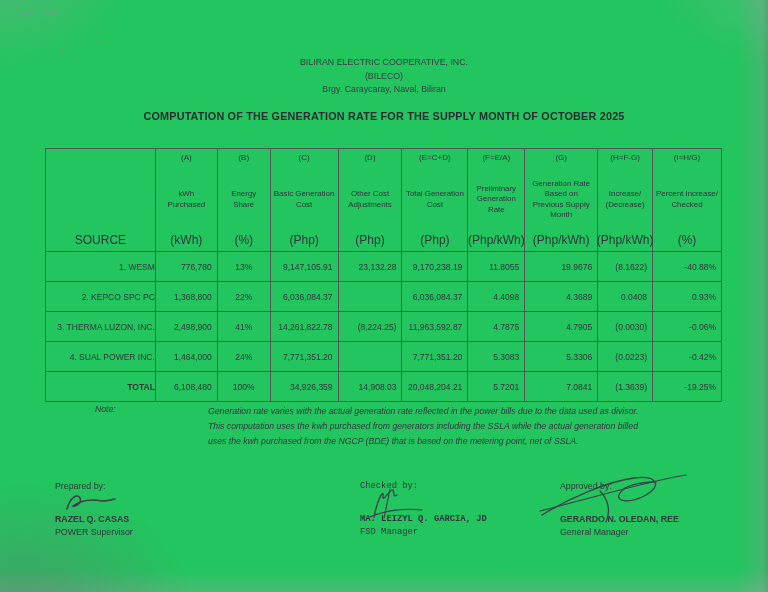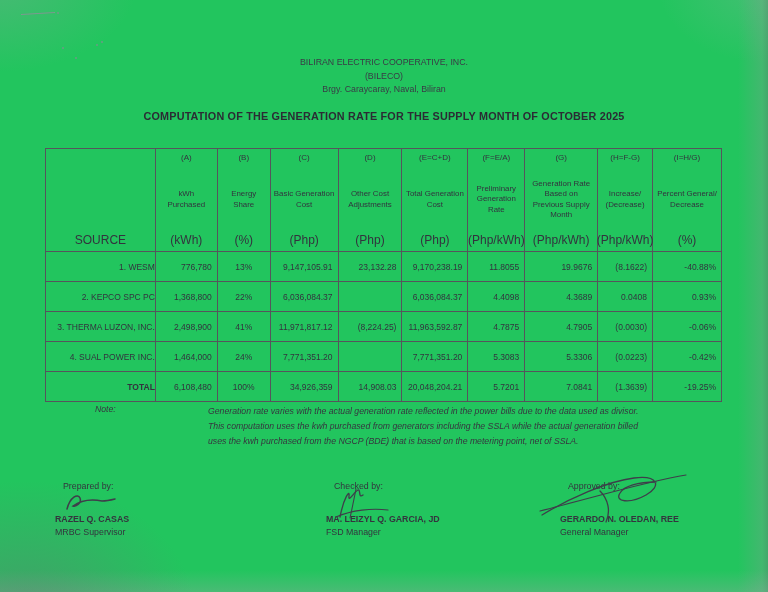--- a/index.html
+++ b/index.html
@@ -62,23 +62,23 @@
 
   
   .note{position:absolute;left:0;top:404px;width:100%;font-style:italic;
     font-size:8.7px;color:#36363f;}
   .note-label{position:absolute;left:95px;top:0;}
   .note-text{position:absolute;left:172px;top:0;line-height:15px;white-space:nowrap;margin-left:36px;}
 
   
   .sig-block{position:absolute;top:481px;font-size:8.8px;color:#34343e;}
   .sig-block.s0{left:55px;}
-  .sig-block.s1{left:326px;}
+  .sig-block.s1{left:360px;font-family:Liberation Mono, monospace;}
   .sig-block.s2{left:560px;}
-  .sig-label{margin-bottom:22px;margin-left:8px;}
+  .sig-label{margin-bottom:22px;}
   .sig-name{font-weight:bold;line-height:13px;}
   .sig-role{line-height:13px;}
   .sig-svg{position:absolute;overflow:visible;}
   .sig-svg path{fill:none;stroke:#3e3e4a;stroke-linecap:round;}
   .s0 .sig-svg{left:6px;top:8px;}
   .s1 .sig-svg{left:2px;top:6px;}
   .s2 .sig-svg{left:-22px;top:-12px;}
 </style>
 </head>
 <body>
@@ -179,21 +179,21 @@
           <th>
             <div class="hwrap">
               <div class="hcode">(H=F-G)</div>
               <div class="hlabel">Increase/ (Decrease)</div>
               <div class="hunit">(Php/kWh)</div>
             </div>
           </th>
           <th>
             <div class="hwrap">
               <div class="hcode">(I=H/G)</div>
-              <div class="hlabel">Percent General/ Decrease</div>
+              <div class="hlabel">Percent Increase/ Checked</div>
               <div class="hunit">(%)</div>
             </div>
           </th>
         </tr>
     </thead>
     <tbody>
         <tr>
           <td class="a-left">1.  WESM</td>
           <td class="a-right">776,780</td>
           <td class="a-center">13%</td>
@@ -214,21 +214,21 @@
           <td class="a-right">6,036,084.37</td>
           <td class="a-right">4.4098</td>
           <td class="a-right">4.3689</td>
           <td class="a-right">0.0408</td>
           <td class="a-right">0.93%</td>
         </tr>
         <tr>
           <td class="a-left">3.  THERMA LUZON, INC.</td>
           <td class="a-right">2,498,900</td>
           <td class="a-center">41%</td>
-          <td class="a-right">11,971,817.12</td>
+          <td class="a-right">14,261,822.78</td>
           <td class="a-right">(8,224.25)</td>
           <td class="a-right">11,963,592.87</td>
           <td class="a-right">4.7875</td>
           <td class="a-right">4.7905</td>
           <td class="a-right">(0.0030)</td>
           <td class="a-right">-0.06%</td>
         </tr>
         <tr>
           <td class="a-left">4.  SUAL POWER INC.</td>
           <td class="a-right">1,464,000</td>
@@ -264,21 +264,21 @@
       <div>uses the kwh purchased from the NGCP (BDE) that is based on the metering point, net of SSLA.</div>
     </div>
   </div>
 
   <div class="sig-block s0">
     <div class="sig-label">Prepared by:</div>
     <svg class="sig-svg" width="70" height="24" viewBox="0 0 70 24">
       <path d="M6,20 C9,8 17,4 19,9 C21,14 15,18 12,17 C19,12 30,10 41,12 C46,12 50,11 54,10" stroke-width="1.5"></path>
     </svg>
     <div class="sig-name">RAZEL Q. CASAS</div>
-    <div class="sig-role">MRBC Supervisor</div>
+    <div class="sig-role">POWER Supervisor</div>
   </div>
 
   <div class="sig-block s1">
     <div class="sig-label">Checked by:</div>
     <svg class="sig-svg" width="80" height="34" viewBox="0 0 80 34">
       <path d="M12,30 C16,10 22,2 21,9 C20,16 26,5 30,3 C33,2 30,12 35,8" stroke-width="1.3"></path>
       <path d="M8,30 C24,23 44,21 60,23" stroke-width="1.2"></path>
       <path d="M28,2 C26,12 24,22 22,31" stroke-width="1.1"></path>
     </svg>
     <div class="sig-name">MA. LEIZYL Q. GARCIA, JD</div>

